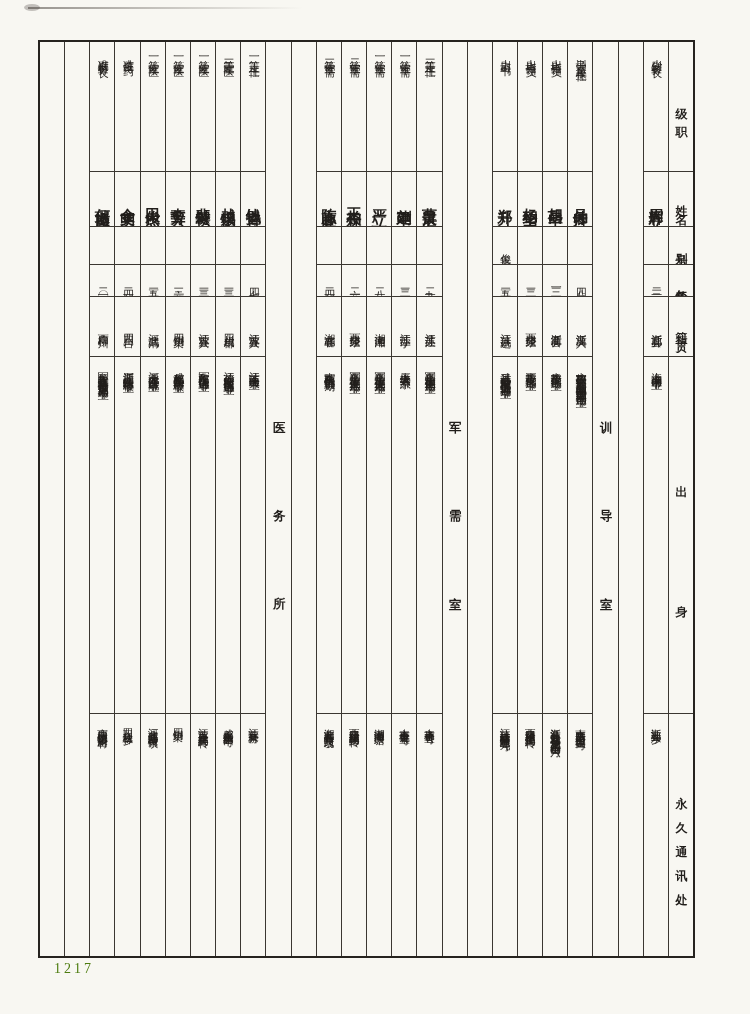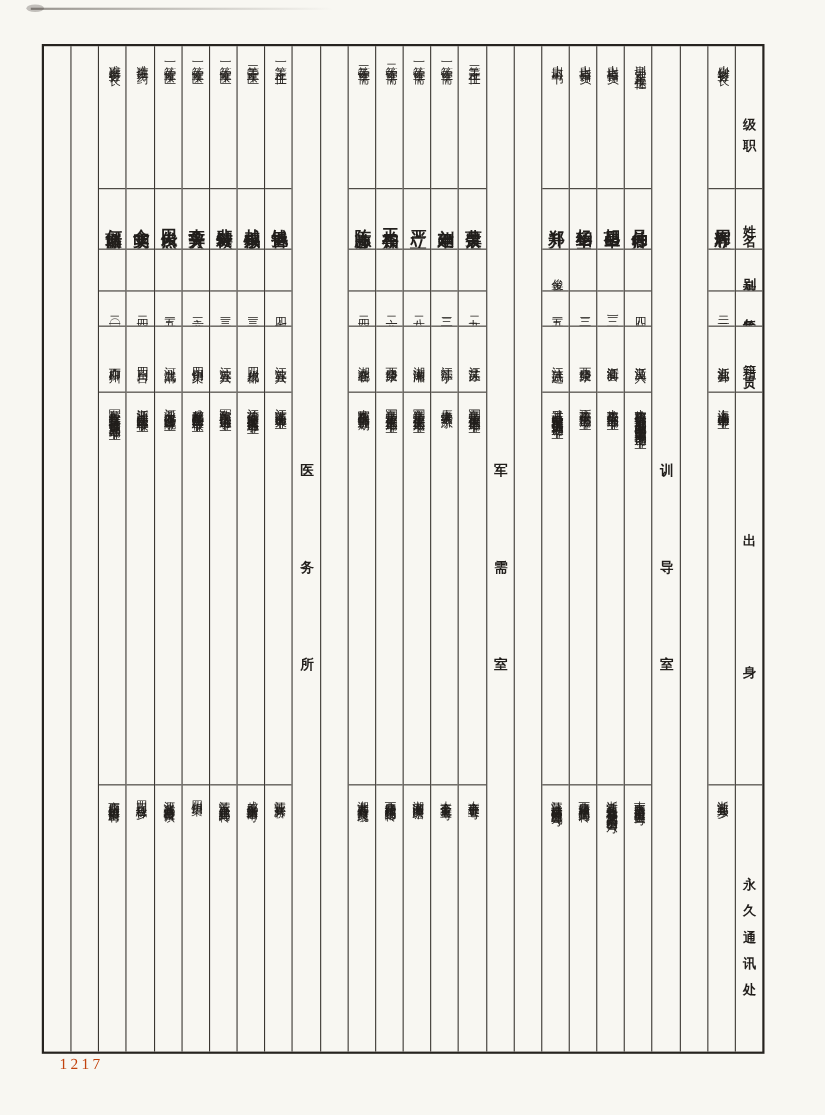--- a/index.html
+++ b/index.html
@@ -33,21 +33,21 @@
   .h-name .t{transform:translateY(4px);}
   .h-alias{height:38px;letter-spacing:3px;}
   .h-age{height:32px;letter-spacing:2px;}
   .h-native{height:60px;letter-spacing:10px;}
   .h-native .t{transform:translateY(5px);}
   .h-origin{height:357px;letter-spacing:120px;}
   .h-origin .t{transform:translateY(60px);}
   .h-addr{flex:1;border-bottom:none;letter-spacing:24px;}
   .h-addr .t{transform:translateY(12px);}
   .hd .t{writing-mode:vertical-rl;text-orientation:upright;letter-spacing:inherit;}
-  .page-num{position:absolute;left:54px;top:961px;font-size:14px;letter-spacing:3px;color:#c2410c;}
+  .page-num{position:absolute;left:54px;top:961px;font-size:14px;letter-spacing:3px;color:#4d7c0f;}
 </style>
 </head>
 <body>
 
 <div class="page">
   <div class="scan-line"></div>
   <div class="scan-blob"></div>
 
   <div class="table">
 

